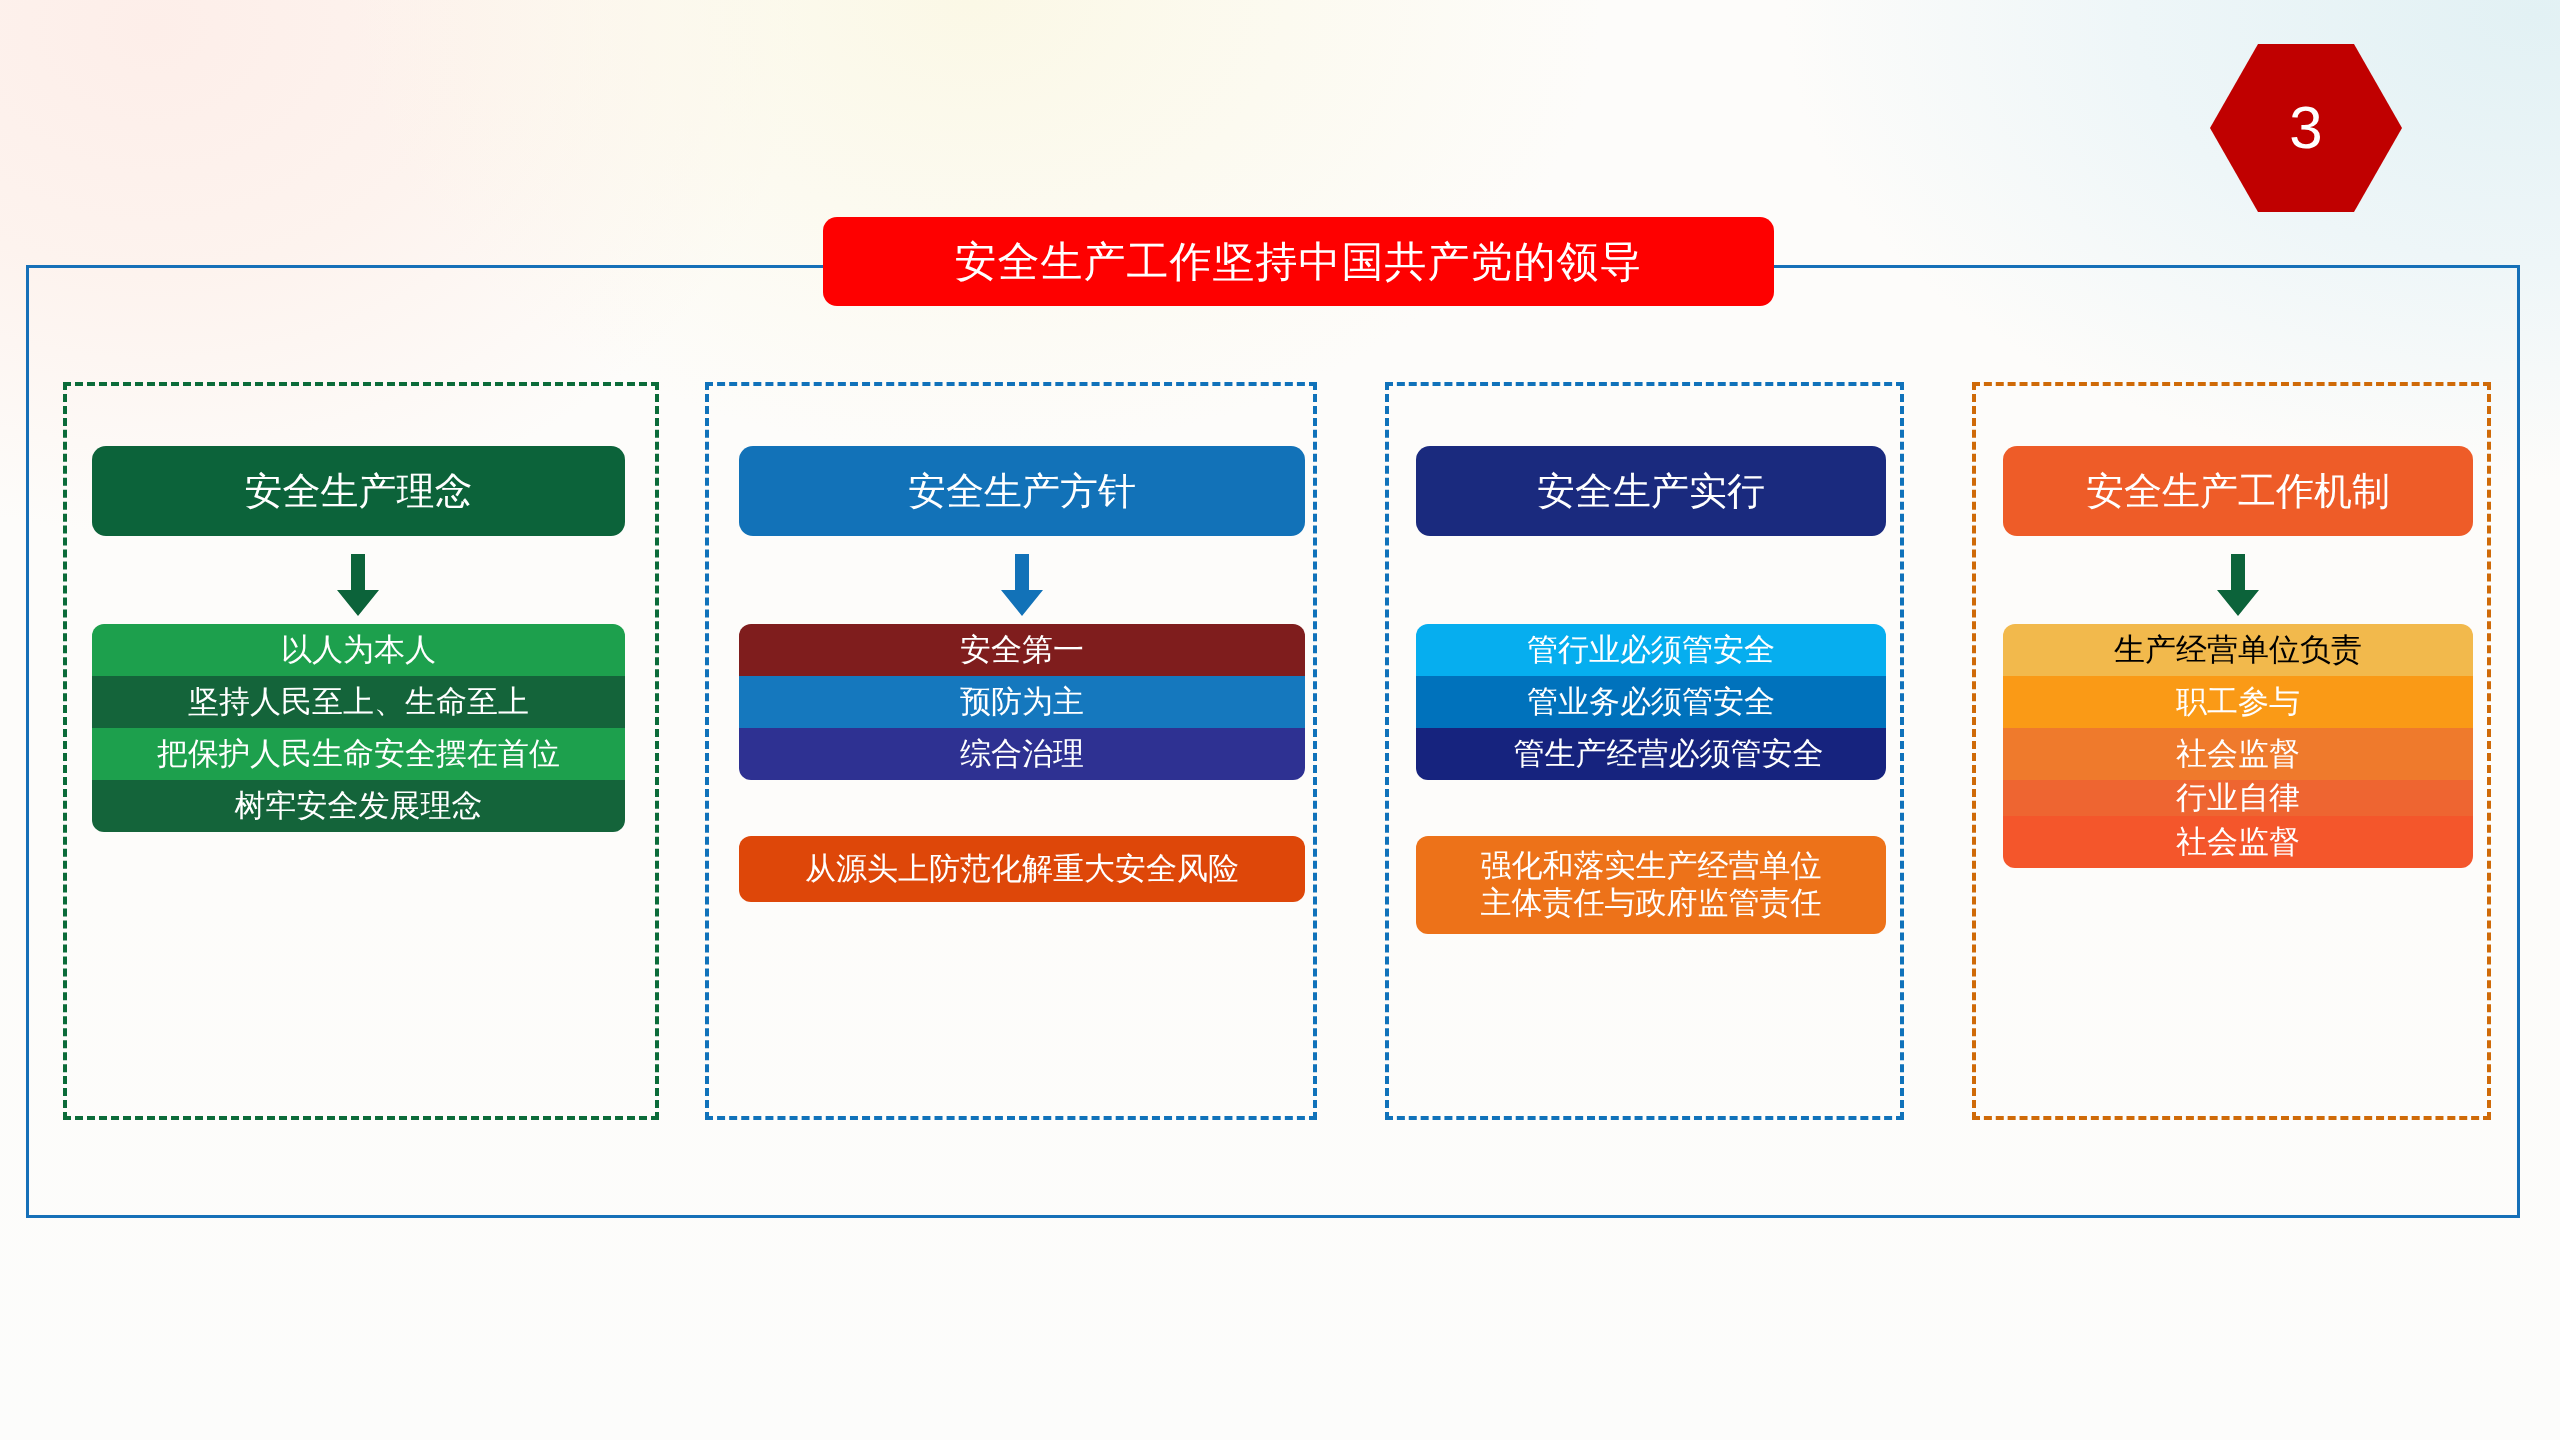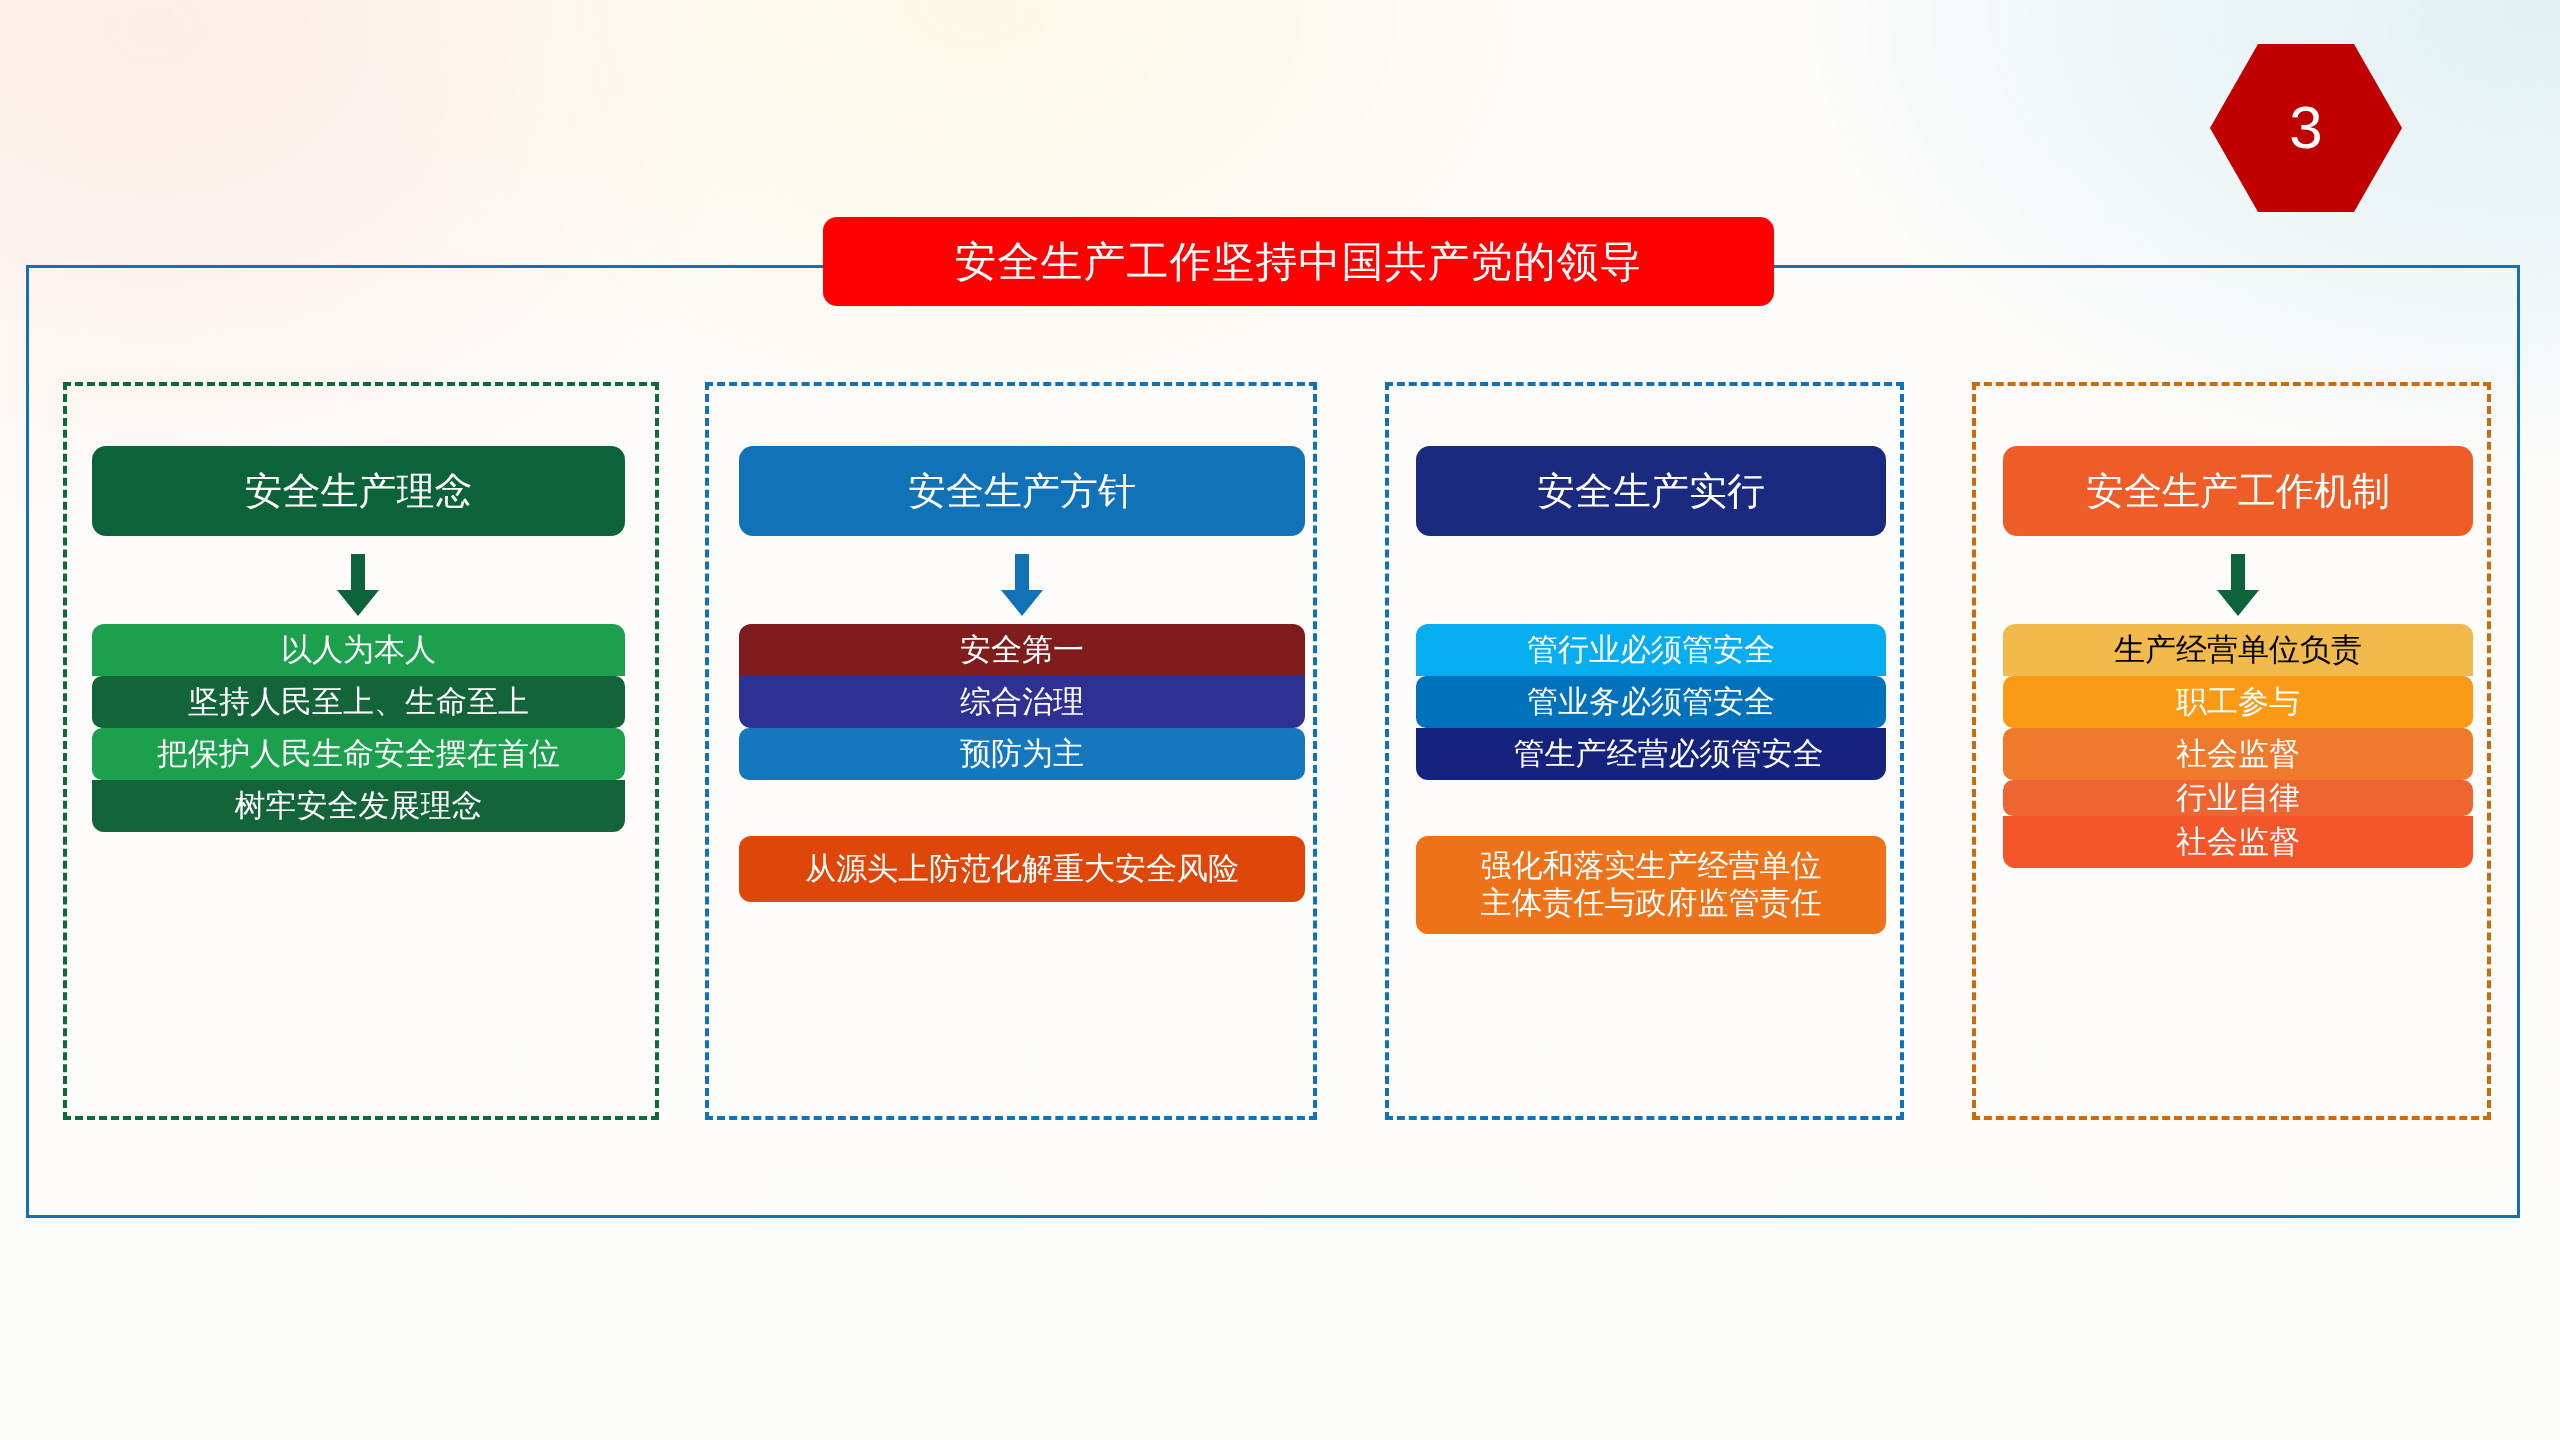--- a/index.html
+++ b/index.html
@@ -63,21 +63,21 @@
   .c4 .arrow{left:239px;top:168px;}
 
   .stack{position:absolute;left:27px;width:470px;}
   .c1 .stack{left:25px;width:533px;top:238px;}
   .c2 .stack{left:30px;width:566px;top:238px;}
   .c3 .stack{left:27px;width:470px;top:238px;}
   .c4 .stack{left:27px;width:470px;top:238px;}
 
   .bar{
     display:flex;align-items:center;justify-content:center;
-    color:#ffffff;font-size:31px;white-space:nowrap;border-radius:10px;
+    color:#ffffff;font-size:31px;white-space:nowrap;
   }
   .bar.first{border-radius:12px 12px 0 0;}
   .bar.last{border-radius:0 0 12px 12px;}
 
   .footbox{
     position:absolute;border-radius:12px;
     display:flex;align-items:center;justify-content:center;text-align:center;
     color:#ffffff;font-size:31px;line-height:1.18;
   }
   .c2 .footbox{left:30px;top:450px;width:566px;height:66px;background:#DE4709;}
@@ -132,25 +132,25 @@
       </div>
       <div class="arrow">
         <svg viewBox="0 0 46 62">
           <path d="M16 0 H30 V36 H44 L23 62 L2 36 H16 Z" fill="#1272B8"></path>
         </svg>
       </div>
       <div class="stack">
         <div class="bar first" style="background: #7f1d1d; color: rgb(255, 255, 255); height: 52px;">
           <span>安全第一</span>
         </div>
+        <div class="bar" style="background: rgb(21, 120, 190); color: rgb(255, 255, 255); height: 52px;">
+          <span>预防为主</span>
+        </div>
         <div class="bar last" style="background: rgb(46, 49, 146); color: rgb(255, 255, 255); height: 52px;">
           <span>综合治理</span>
-        </div>
-        <div class="bar" style="background: rgb(21, 120, 190); color: rgb(255, 255, 255); height: 52px;">
-          <span>预防为主</span>
         </div>
       </div>
       <div class="footbox" style="background: rgb(222, 71, 9); color: rgb(255, 255, 255);">
         <span style="white-space: pre-line;">从源头上防范化解重大安全风险</span>
       </div>
     </div>
     <div class="col c3" style="border-color: rgb(16, 114, 186);">
       <div class="head" style="background: rgb(26, 42, 126);">
         <span>安全生产实行</span>
       </div>

